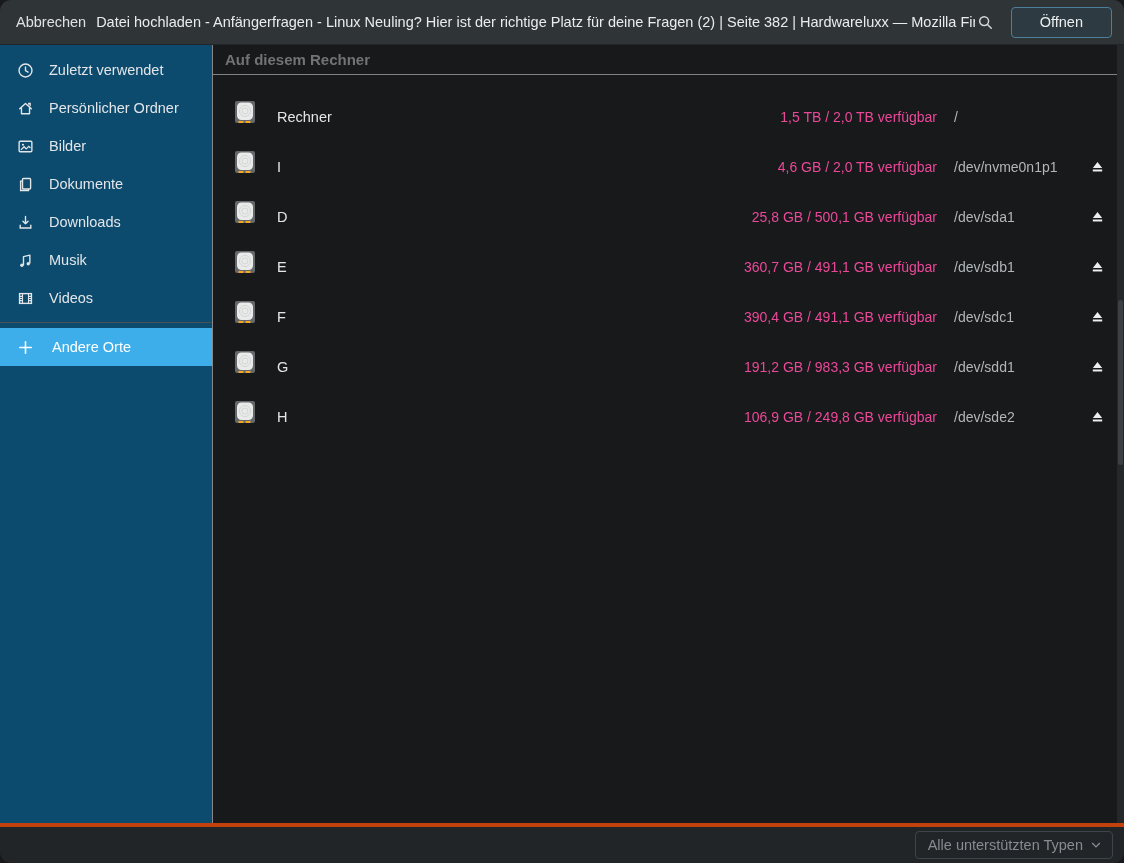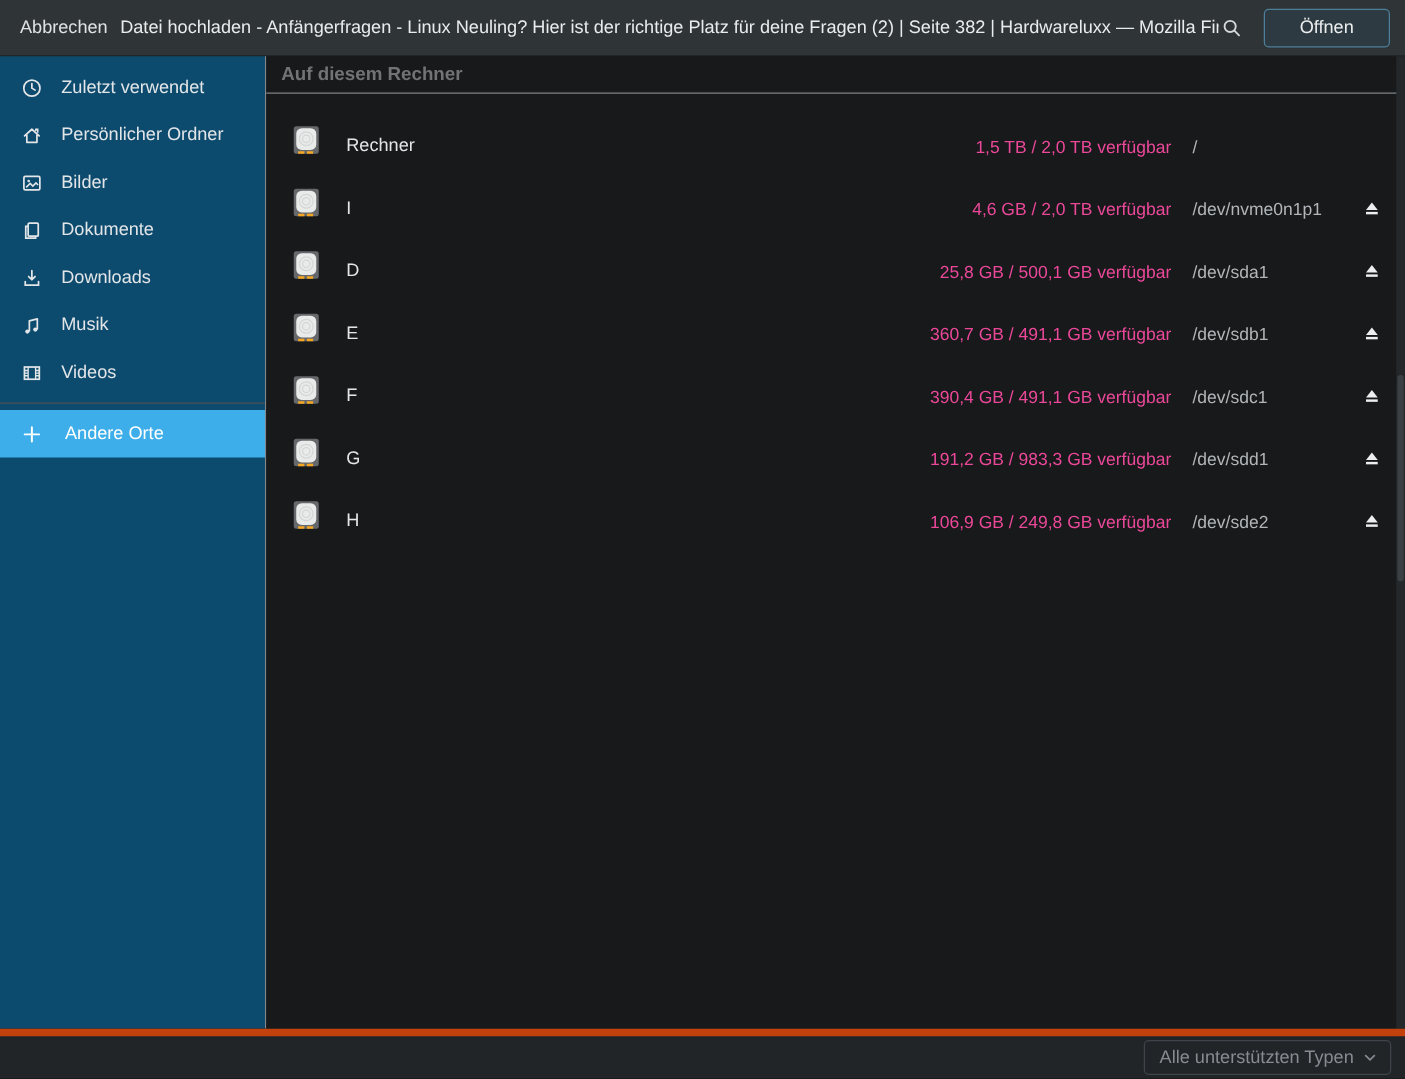--- a/index.html
+++ b/index.html
@@ -1,19 +1,19 @@
 <!DOCTYPE html>
 <html><head>
 <meta charset="utf-8">
 <style>
   * { margin:0; padding:0; box-sizing:border-box; }
   html,body { width:1124px; height:863px; background:#17191b; }
   .window {
     position:relative; width:1124px; height:863px; overflow:hidden;
-    background:#17191b; font-family:"Liberation Sans", sans-serif;
+    background:#17191b; font-family:"Liberation Sans", sans-serif;border-radius:11px;
     -webkit-font-smoothing:antialiased;
   }
   
   .header {
     position:absolute; top:0; left:0; right:0; height:45px;
     background:#2f3437; border-bottom:1px solid #212527;
     display:flex; align-items:center;
   }
   .cancel-btn {
     margin-left:16px; background:none; border:none; cursor:pointer;
@@ -73,21 +73,21 @@
     position:absolute; top:0; right:0; bottom:0; width:7px;
     background:#24282b;
   }
   .scroll-thumb {
     position:absolute; top:255px; height:165px; left:1px; right:1px;
     background:#3a4044; border-radius:3px;
   }
   
   .footer {
     position:absolute; left:0; right:0; bottom:0; height:40px;
-    background:#222528; border-top:6px solid #c2410c;
+    background:#222528; border-top:4px solid #c2410c;
     display:flex; align-items:center; justify-content:flex-end;
   }
   .filter-btn {
     margin-right:11px; height:28px; display:flex; align-items:center; gap:6px;
     padding:0 9px 0 12px; background:transparent; cursor:pointer;
     border:1px solid #3e4449; border-radius:4px;
     color:#868c91; font-size:14.5px; font-family:inherit; white-space:nowrap;
   }
   .chev { width:14px; height:14px; display:flex; align-items:center; }
   .chev svg { width:14px; height:14px; display:block; }

